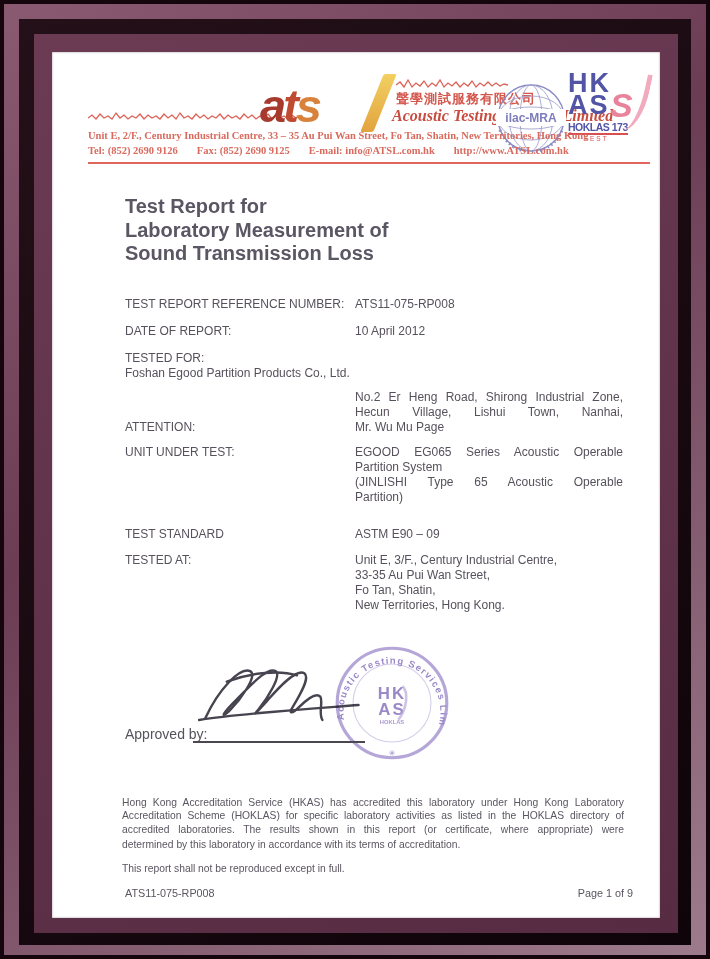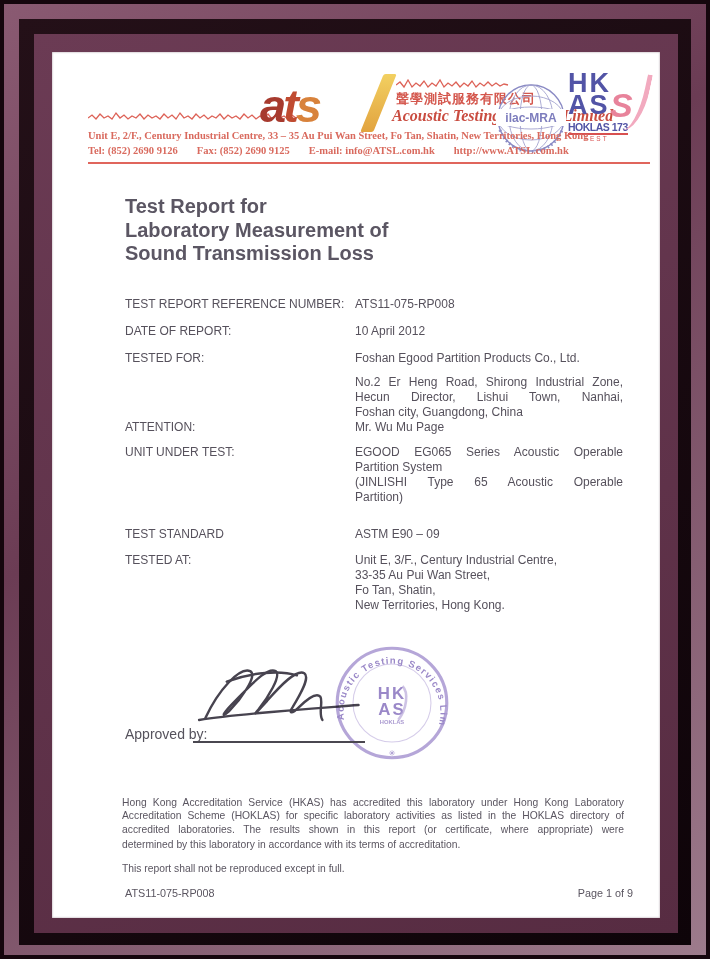--- a/index.html
+++ b/index.html
@@ -61,21 +61,21 @@
   
   .title{margin:29px 0 0 73px;font-size:20px;line-height:23.5px;font-weight:bold;color:#5b5663;}
 
   
   .details{margin:31px 0 0 73px;font-weight:normal;font-size:12px;color:#56515c;}
   .drow{display:flex;}
   .dlabel{width:230px;flex:none;line-height:15px;white-space:nowrap;}
   .dval{width:268px;line-height:15px;}
   .line{line-height:15px;white-space:nowrap;}
   .jline{text-align:justify;text-align-last:justify;}
-  .mb12{margin-bottom:12px;} .mb9{margin-bottom:9px;} .mb10{margin-bottom:10px;}
+  .mb12{margin-bottom:12px;} .mb9{margin-bottom:9px;flex-direction:column;} .mb10{margin-bottom:10px;}
   .mb22{margin-bottom:22px;} .mb11{margin-bottom:11px;}
 
   
   .sig-block{position:relative;margin:35px 0 0 73px;height:140px;}
   .approved-label{position:absolute;left:0;top:78px;font-size:14px;color:#55525c;}
   .sig-svg{position:absolute;left:72px;top:0;}
   .sig-line{position:absolute;left:68px;top:93px;width:172px;border-top:2px solid #4a4750;}
   .sig-names{position:absolute;left:68px;top:97px;font-weight:bold;font-size:11.5px;
     line-height:15px;color:#55525c;white-space:nowrap;}
   .stamp{position:absolute;left:208px;top:-4px;mix-blend-mode:multiply;opacity:.9;}
@@ -161,22 +161,21 @@
       <div class="dval line">10 April 2012</div>
     </div>
     <div class="drow mb9">
       <div class="dlabel">TESTED FOR:</div>
       <div class="dval line">Foshan Egood Partition Products Co., Ltd.</div>
     </div>
     <div class="drow">
       <div class="dlabel"></div>
       <div class="dval">
         <div class="line jline">No.2 Er Heng Road, Shirong Industrial Zone,</div>
-        <div class="line jline">Hecun Director, Lishui Town, Nanhai,</div>
-        <div class="line">Foshan city, Guangdong, China</div>
+        <div class="line jline">Hecun Village, Lishui Town, Nanhai,</div>
       </div>
     </div>
     <div class="drow mb10">
       <div class="dlabel">ATTENTION:</div>
       <div class="dval line">Mr. Wu Mu Page</div>
     </div>
     <div class="drow mb22">
       <div class="dlabel">UNIT UNDER TEST:</div>
       <div class="dval">
         <div class="line jline">EGOOD EG065 Series Acoustic Operable</div>

